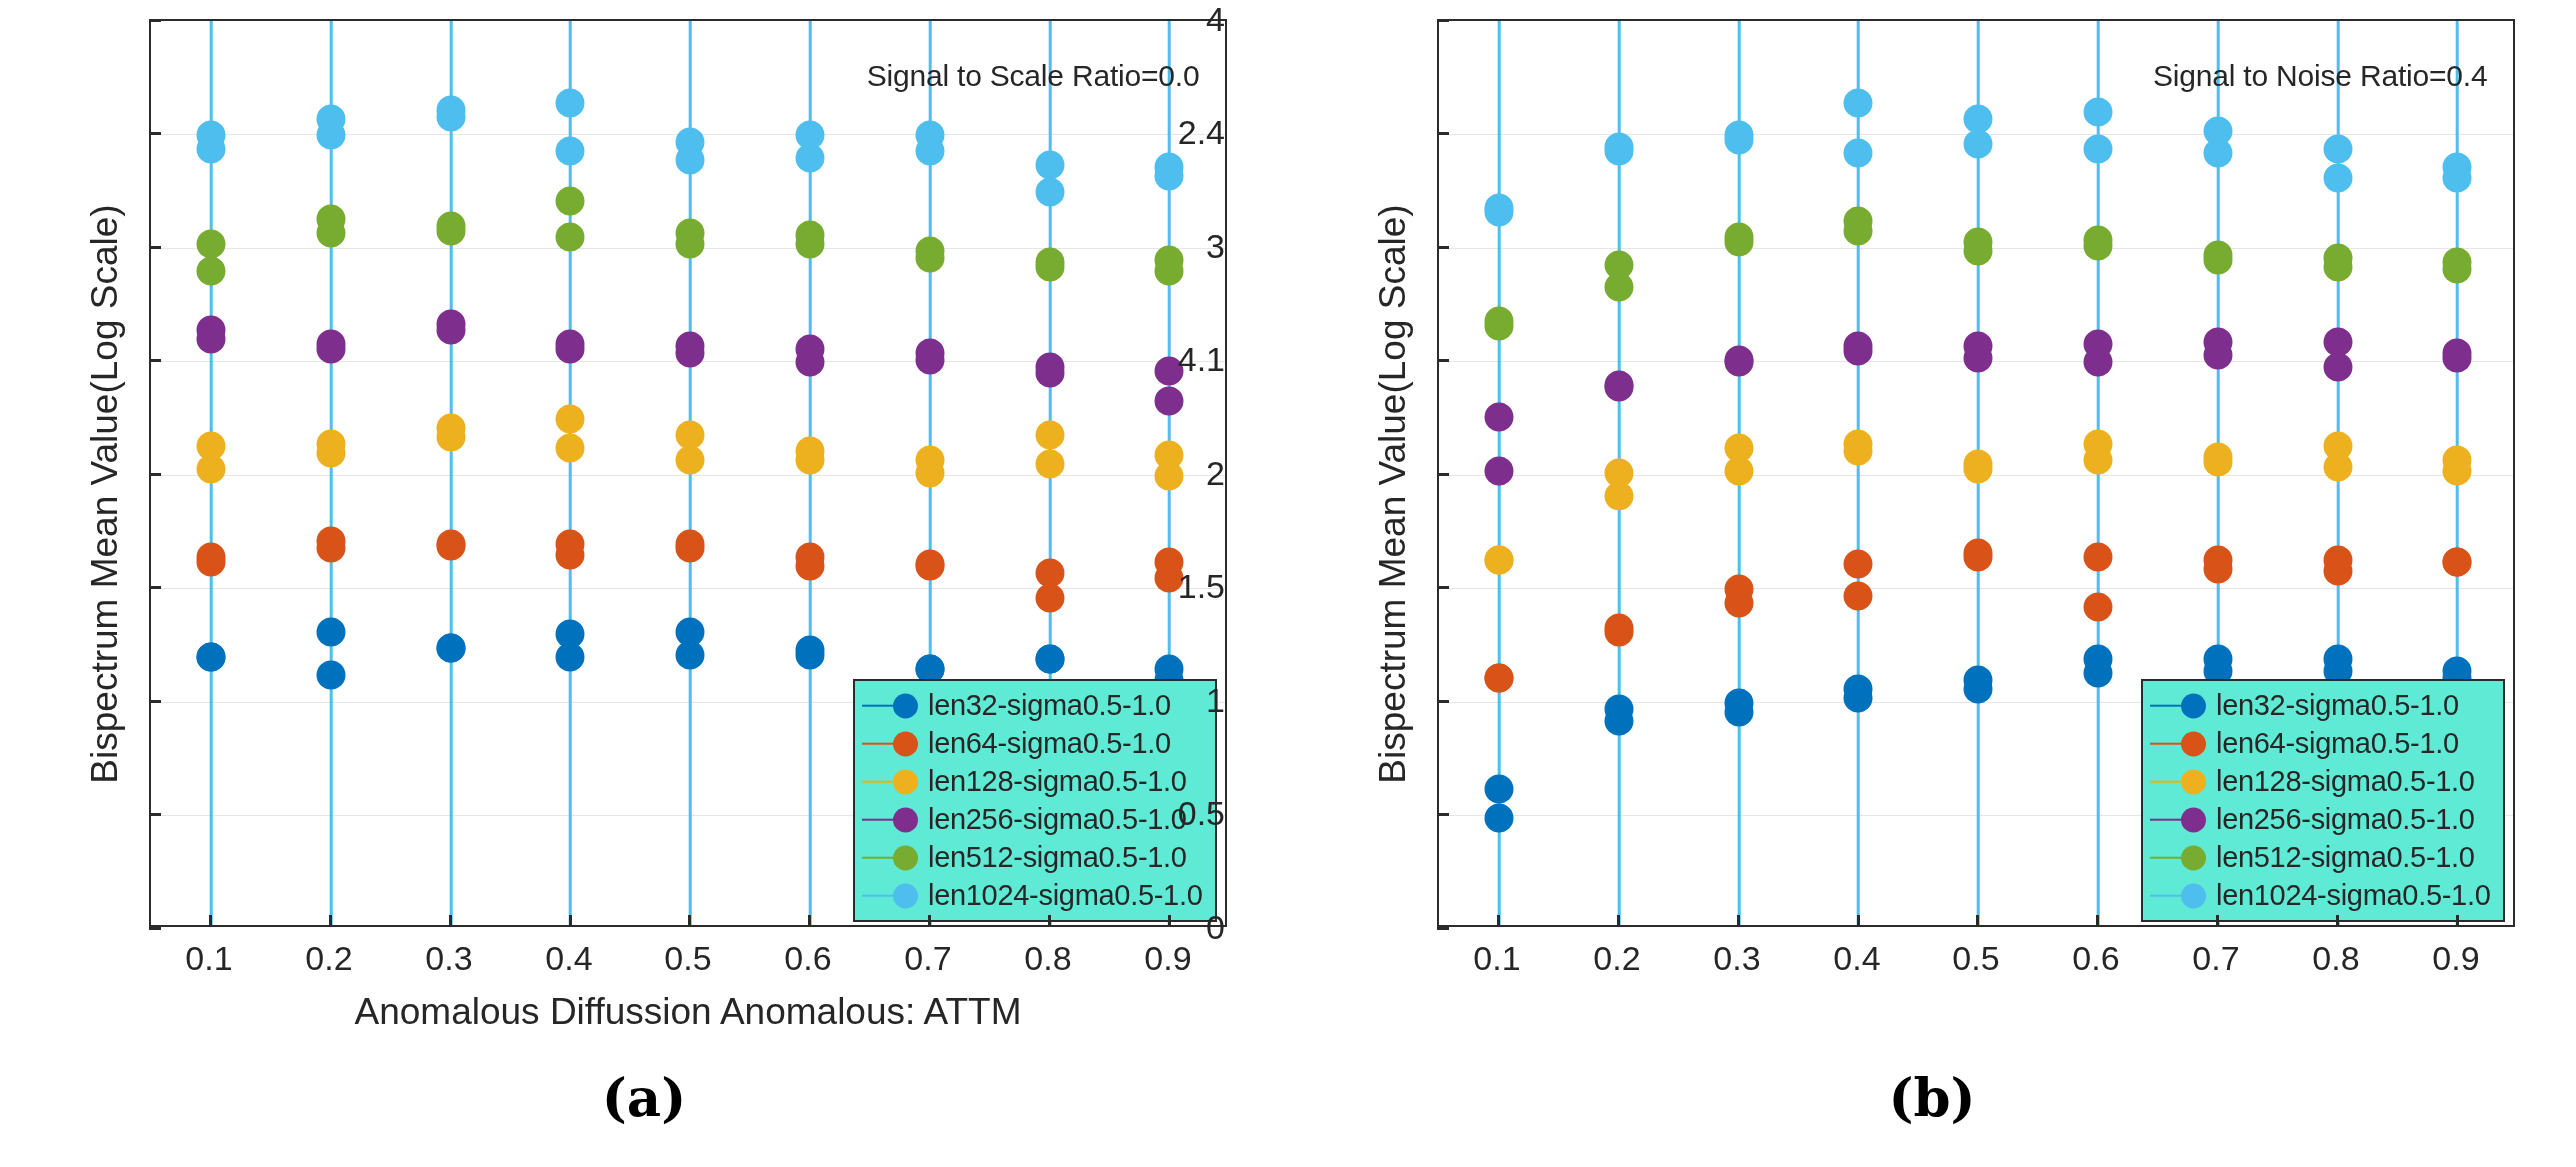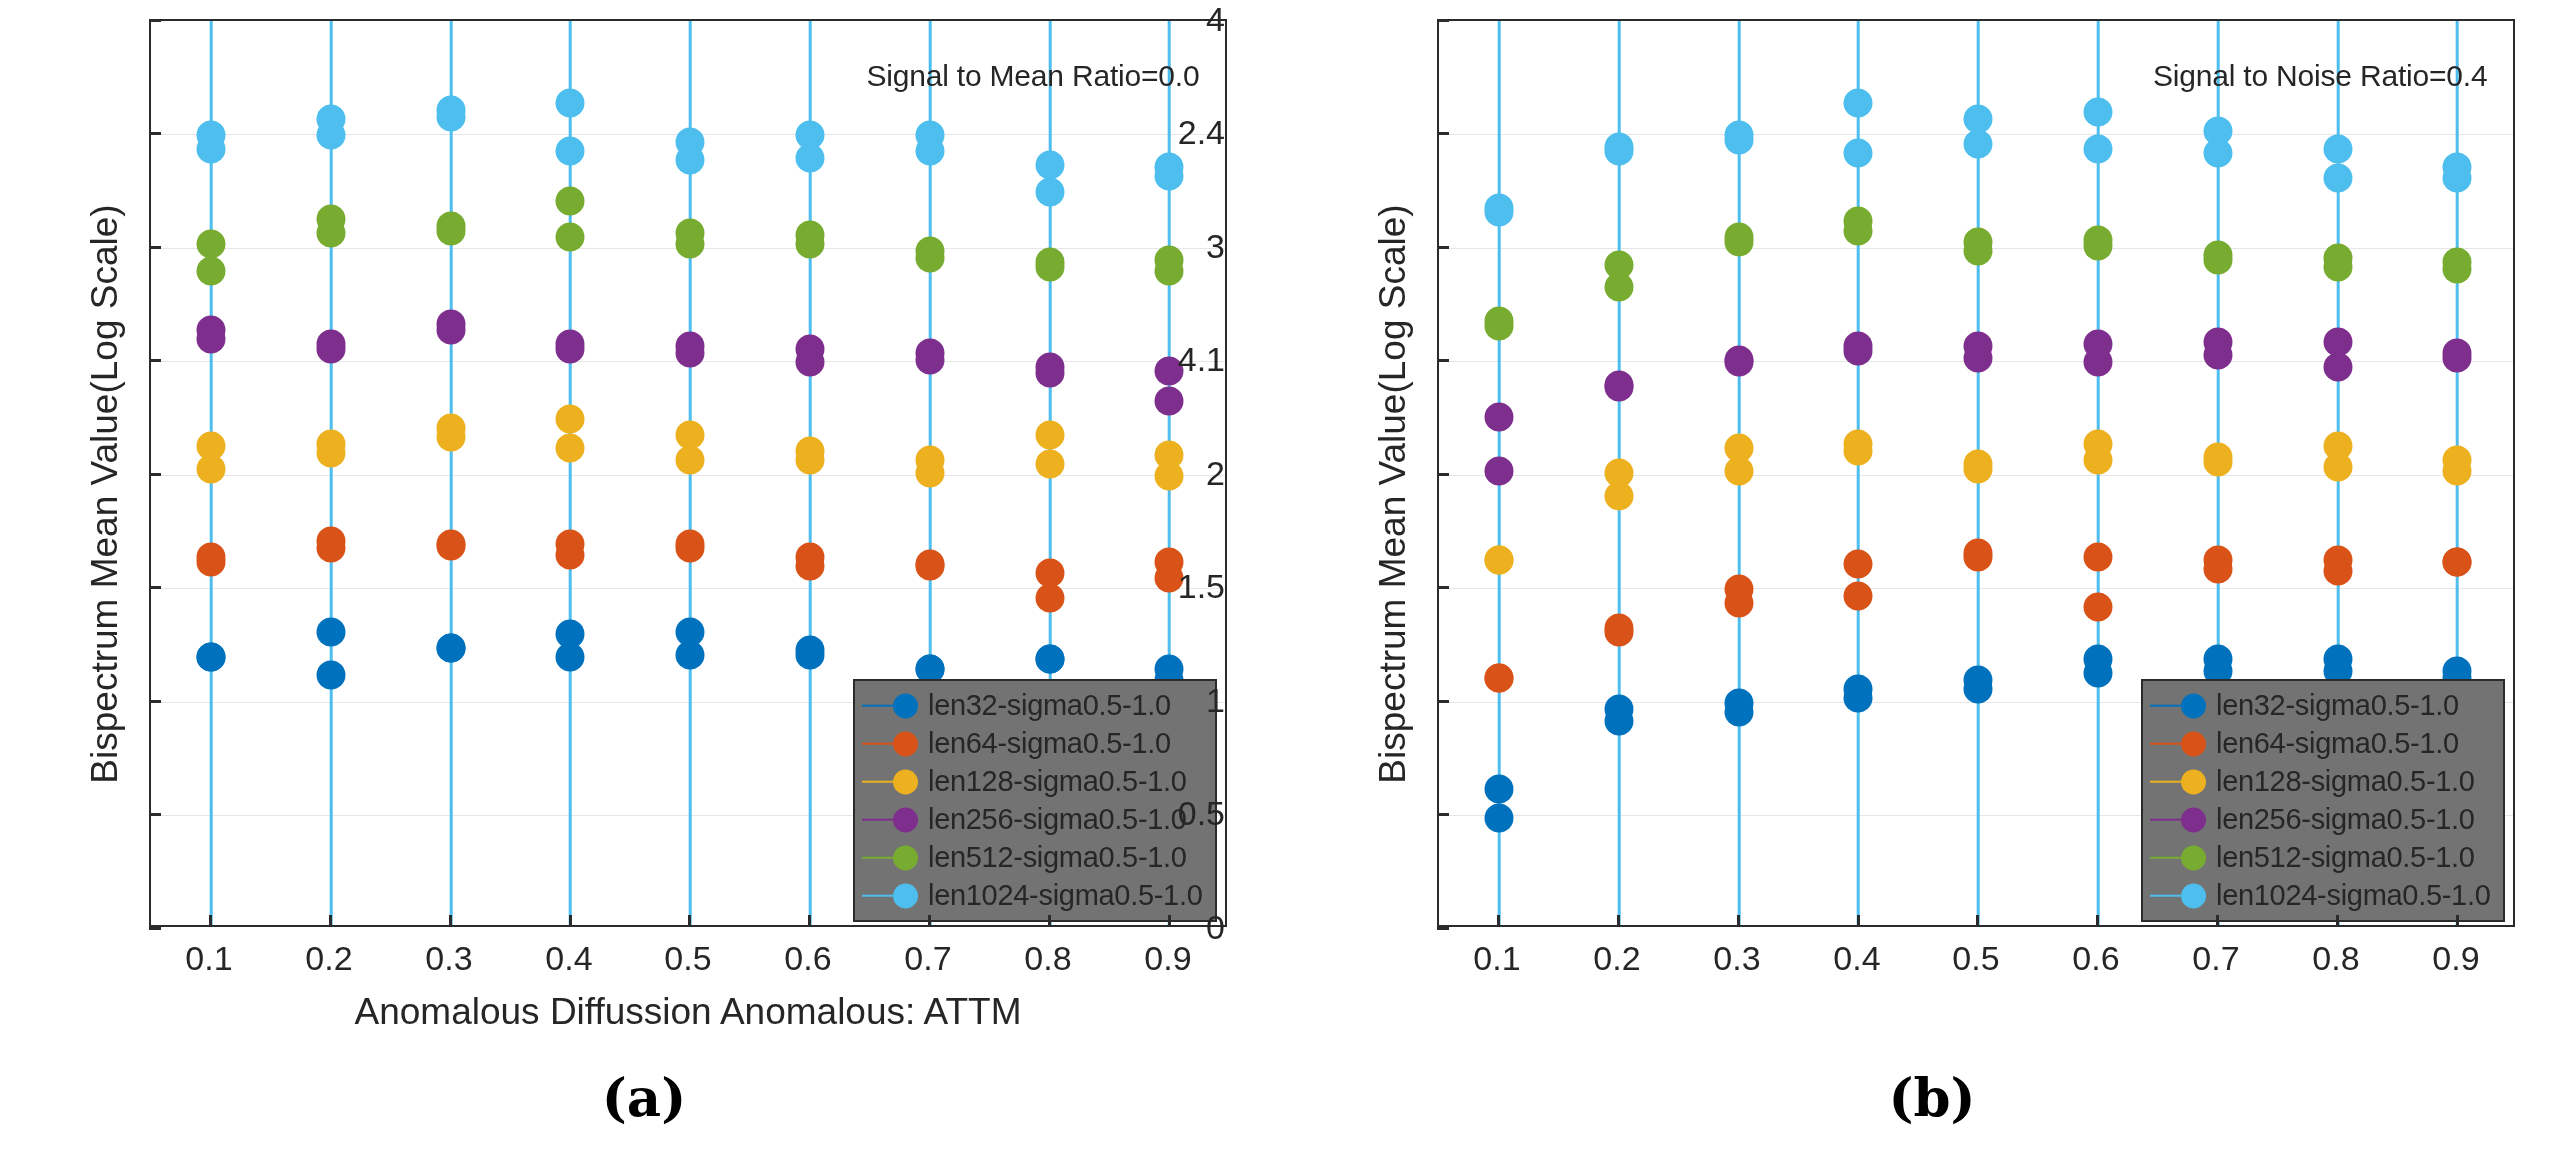--- a/index.html
+++ b/index.html
@@ -129,21 +129,21 @@
     text-align: center;
     font-family: "DejaVu Serif", serif;
     font-size: 53px;
     font-weight: bold;
     color: #000000;
   }
 
   
   .legend {
     position: absolute;
-    background: #737373;
+    background: #5eead4;
     border: 2.6px solid #2b2b2b;
     box-sizing: border-box;
     padding: 5.1px 12px 5.1px 6.8px;
   }
   .legend-row {
     display: flex;
     align-items: center;
     height: 38px;
   }
   .legend-swatch {
@@ -300,21 +300,21 @@
         <div class="dot" title="len1024-sigma0.5-1.0 x=0.9 y=3.34" style="left: 1018px; bottom: 758px; background: rgb(77, 190, 238);"></div>
         <div class="dot" title="len1024-sigma0.5-1.0 x=0.1 y=3.42" style="left: 60px; bottom: 776px; background: rgb(77, 190, 238);"></div>
         <div class="dot" title="len1024-sigma0.5-1.0 x=0.2 y=3.48" style="left: 180px; bottom: 790px; background: rgb(77, 190, 238);"></div>
         <div class="dot" title="len1024-sigma0.5-1.0 x=0.3 y=3.56" style="left: 300px; bottom: 808px; background: rgb(77, 190, 238);"></div>
         <div class="dot" title="len1024-sigma0.5-1.0 x=0.4 y=3.41" style="left: 419px; bottom: 774px; background: rgb(77, 190, 238);"></div>
         <div class="dot" title="len1024-sigma0.5-1.0 x=0.5 y=3.37" style="left: 539px; bottom: 765px; background: rgb(77, 190, 238);"></div>
         <div class="dot" title="len1024-sigma0.5-1.0 x=0.6 y=3.38" style="left: 659px; bottom: 767px; background: rgb(77, 190, 238);"></div>
         <div class="dot" title="len1024-sigma0.5-1.0 x=0.7 y=3.41" style="left: 779px; bottom: 774px; background: rgb(77, 190, 238);"></div>
         <div class="dot" title="len1024-sigma0.5-1.0 x=0.8 y=3.23" style="left: 899px; bottom: 733px; background: rgb(77, 190, 238);"></div>
         <div class="dot" title="len1024-sigma0.5-1.0 x=0.9 y=3.3" style="left: 1018px; bottom: 749px; background: rgb(77, 190, 238);"></div>
-        <div class="annot" style="right: 25.6px; top: 38px;">Signal to Mean Ratio=0.0</div>
+        <div class="annot" style="right: 25.6px; top: 38px;">Signal to Scale Ratio=0.0</div>
         <div class="legend" style="right: 8.5px; bottom: 3.4px;">
           <div class="legend-row">
             <span class="legend-swatch">
               <span class="legend-line" style="background: rgb(0, 114, 189);"></span>
               <span class="legend-dot" style="background: rgb(0, 114, 189);"></span>
             </span>
             <span class="legend-text">len32-sigma0.5-1.0</span>
           </div>
           <div class="legend-row">
             <span class="legend-swatch">

